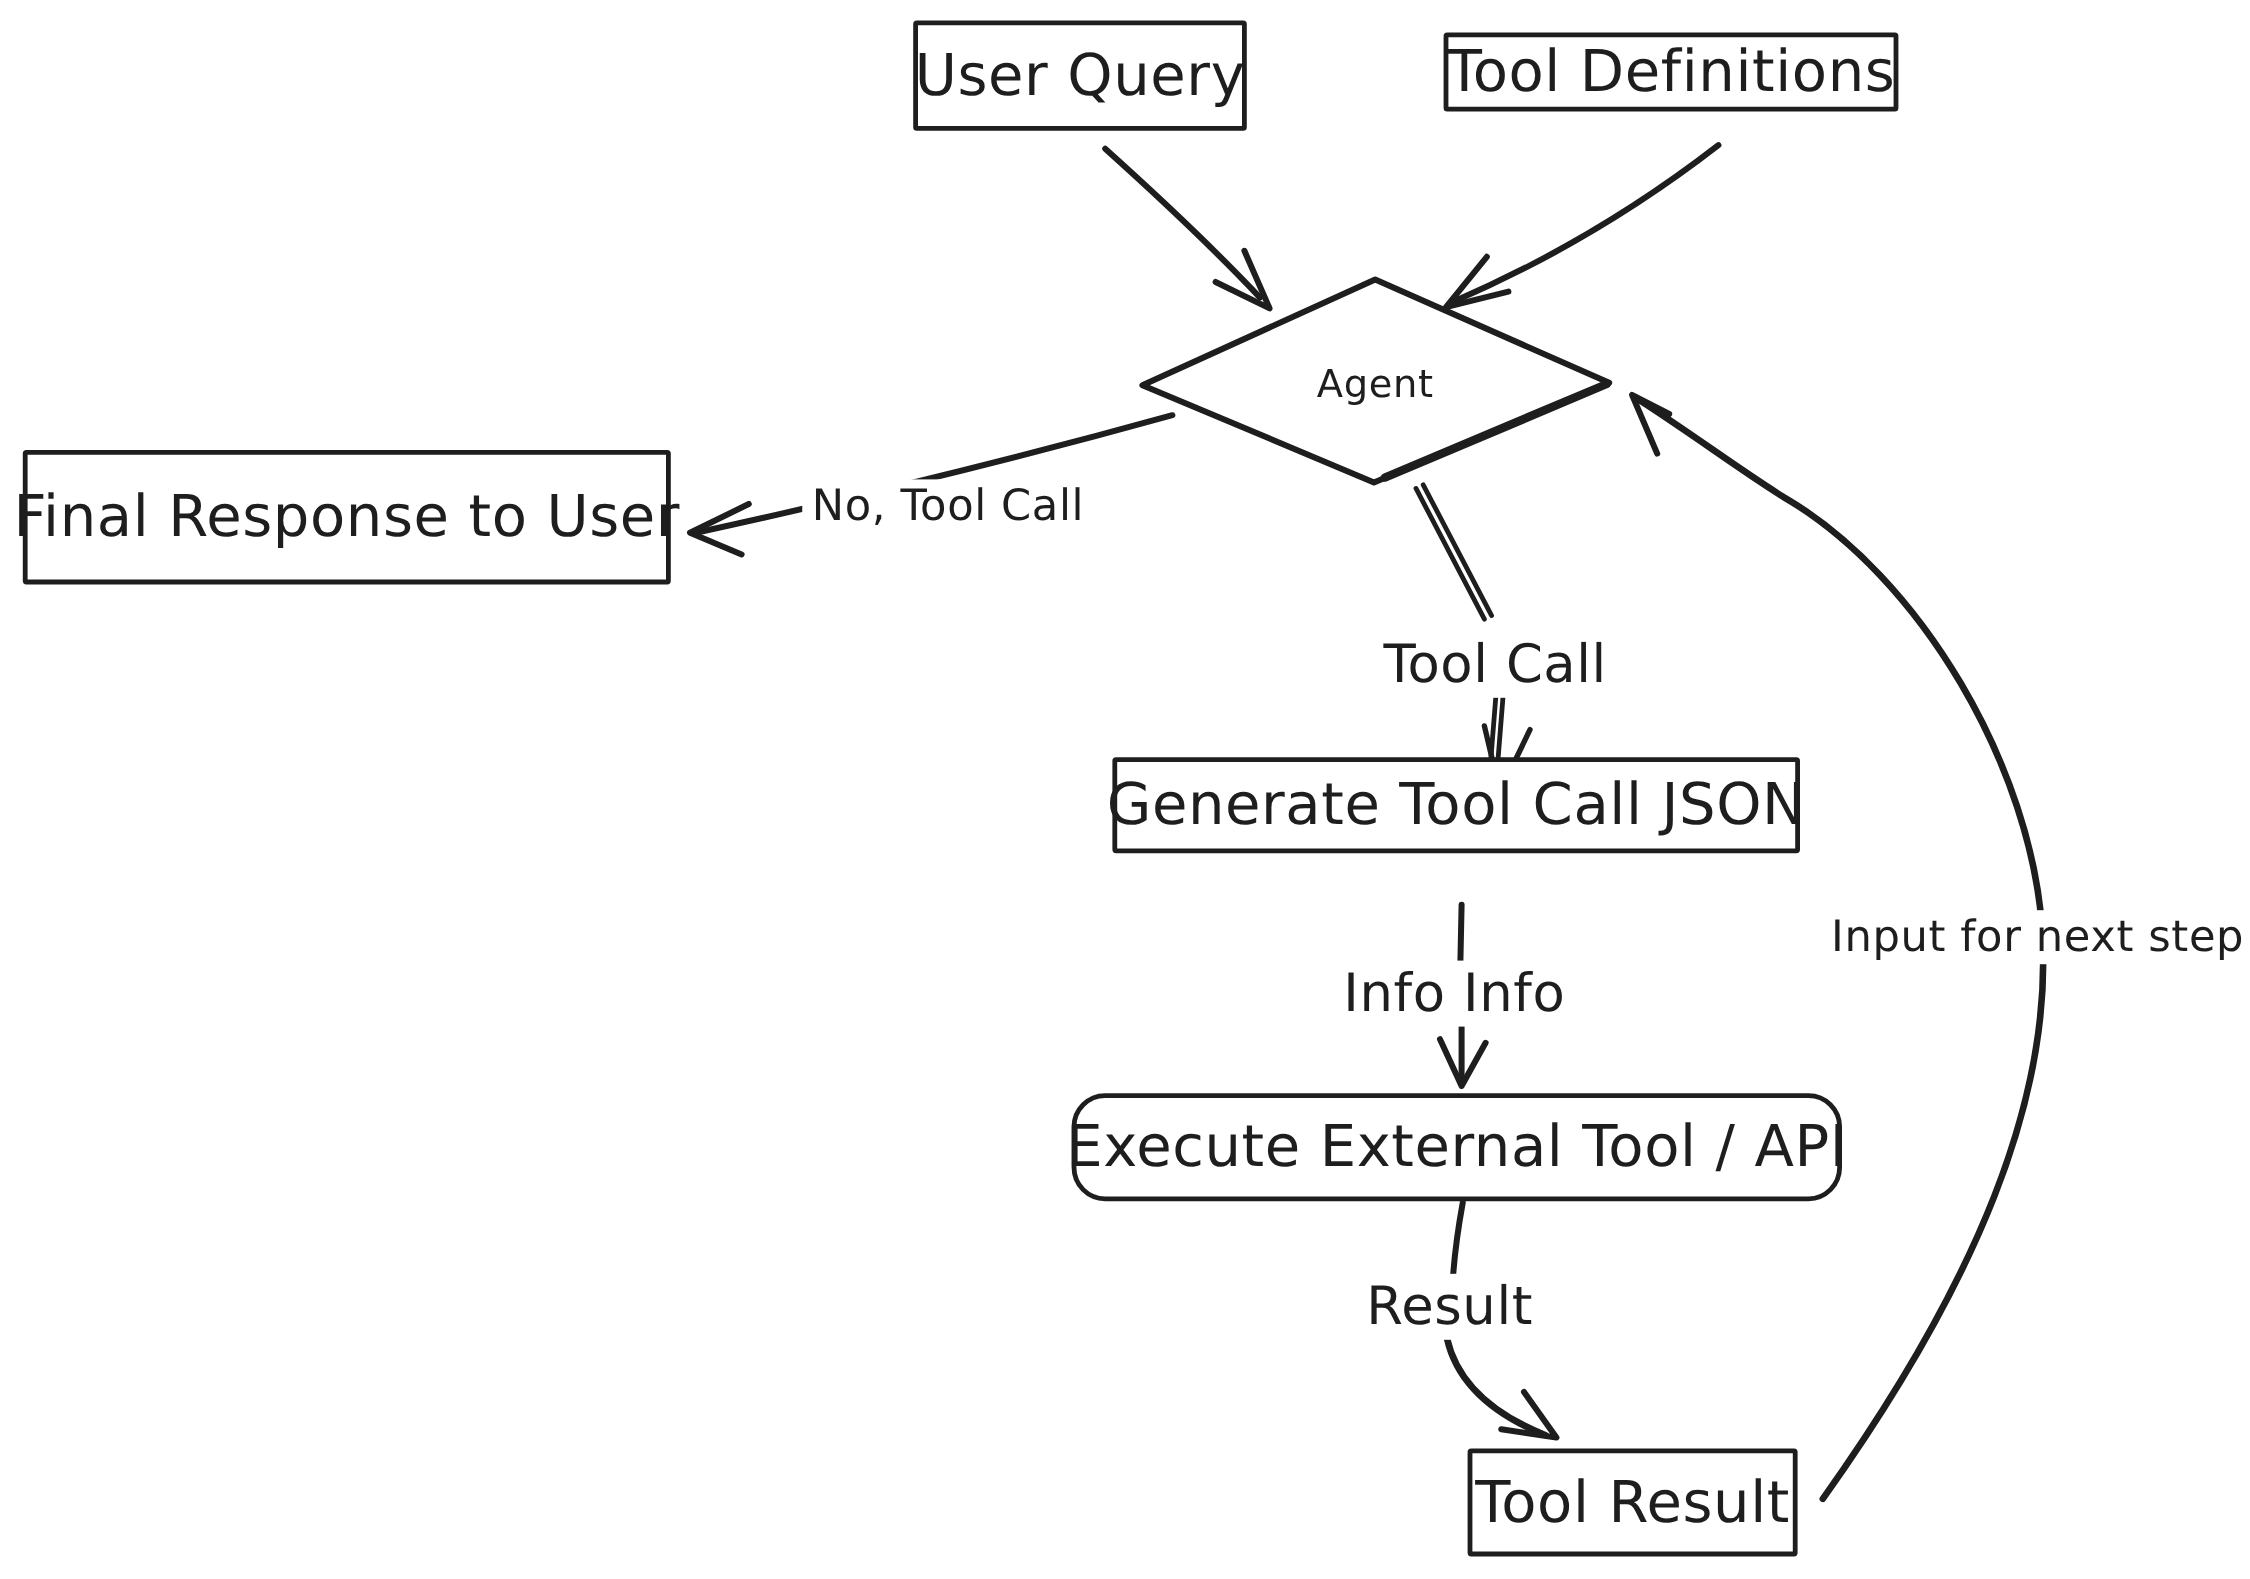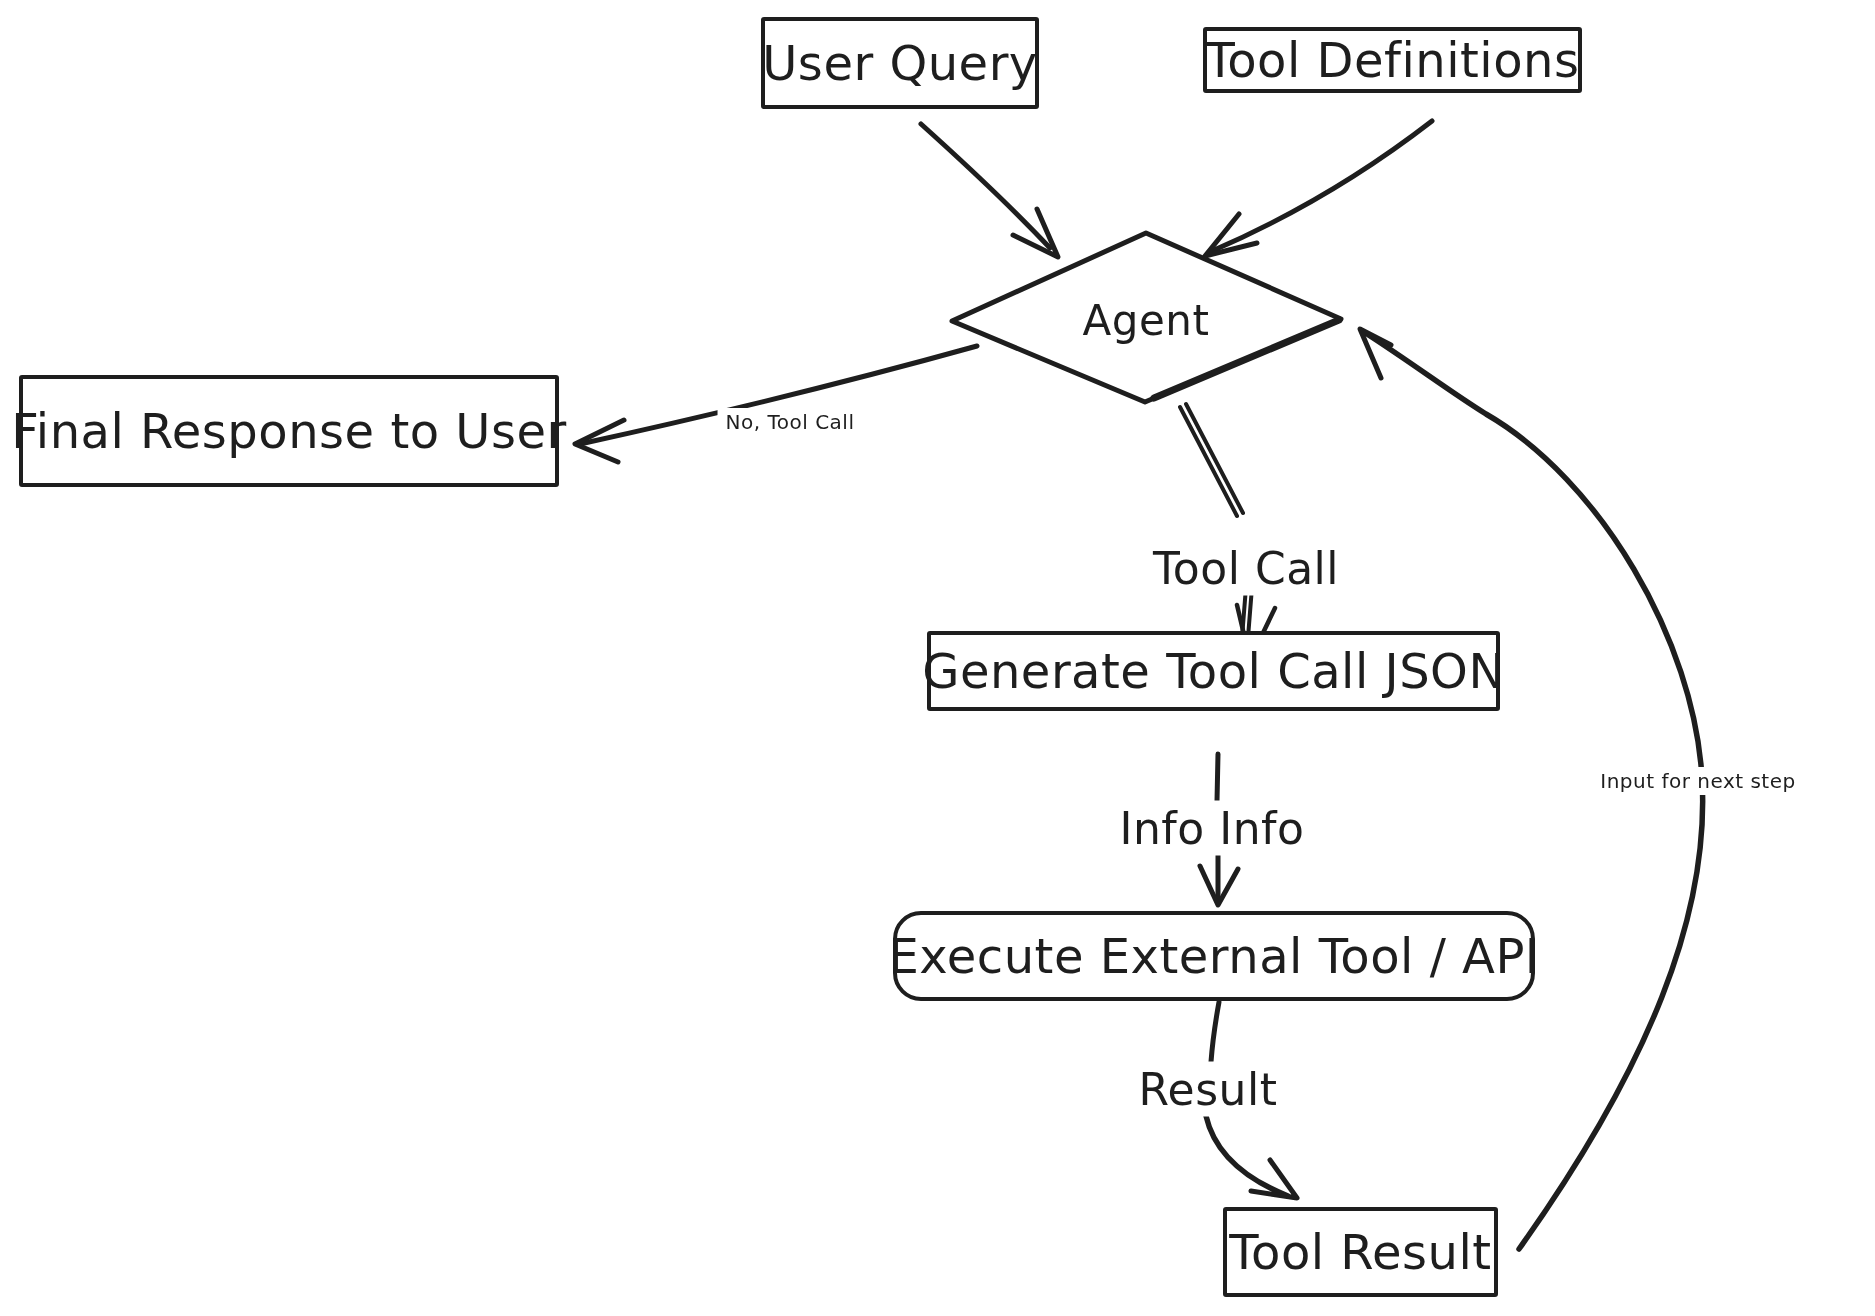--- a/index.html
+++ b/index.html
@@ -13,28 +13,28 @@
   .node{
     position:absolute;z-index:2;
     background:#ffffff;border:4px solid #1e1e1e;border-radius:3px;
     display:flex;align-items:center;justify-content:center;
     font-size:48px;letter-spacing:0.5px;white-space:nowrap;
     box-sizing:border-box;
   }
   .node.rounded{border-radius:28px;}
   .shape-label{
     position:absolute;z-index:3;transform:translate(-50%,-50%);
-    font-size:42px;letter-spacing:0.5px;white-space:nowrap;
+    font-size:32px;letter-spacing:0.5px;white-space:nowrap;
   }
   .edge-label{
     position:absolute;z-index:3;transform:translate(-50%,-50%);
     background:#ffffff;padding:2px 8px;white-space:nowrap;
     font-size:44px;letter-spacing:0.5px;
   }
-  .edge-label.small{font-size:20px;}
+  .edge-label.small{font-size:36px;}
   #label-user-query      {left:761px;top:17px;width:278px;height:92px;}
   #label-tool-definitions{left:1203px;top:27px;width:379px;height:66px;}
   #label-final-response  {left:19px;top:375px;width:540px;height:112px;}
   #label-generate-json   {left:927px;top:631px;width:573px;height:80px;}
   #label-execute-tool    {left:893px;top:911px;width:642px;height:90px;}
   #label-tool-result     {left:1223px;top:1207px;width:275px;height:90px;}
 </style>
 </head>
 <body>
 
@@ -107,19 +107,19 @@
 <div class="node rounded" id="label-execute-tool">
   <span>Execute External Tool / API</span>
 </div>
 
 <div class="node" id="label-tool-result">
   <span>Tool Result</span>
 </div>
 
 <div class="edge-label small" style="left:790px;top:422px;">No, Tool Call</div>
 
-<div class="edge-label" style="left:1246px;top:568px;text-align:center;">Tool Call</div>
+<div class="edge-label" style="left:1246px;top:554px;text-align:center;">Tool Call</div>
 
 <div class="edge-label" style="left:1212px;top:828px;">Info Info</div>
 
 <div class="edge-label" style="left:1208px;top:1089px;">Result</div>
 
 <div class="edge-label small" style="left:1698px;top:781px;">Input for next step</div>
 
 </body></html>

